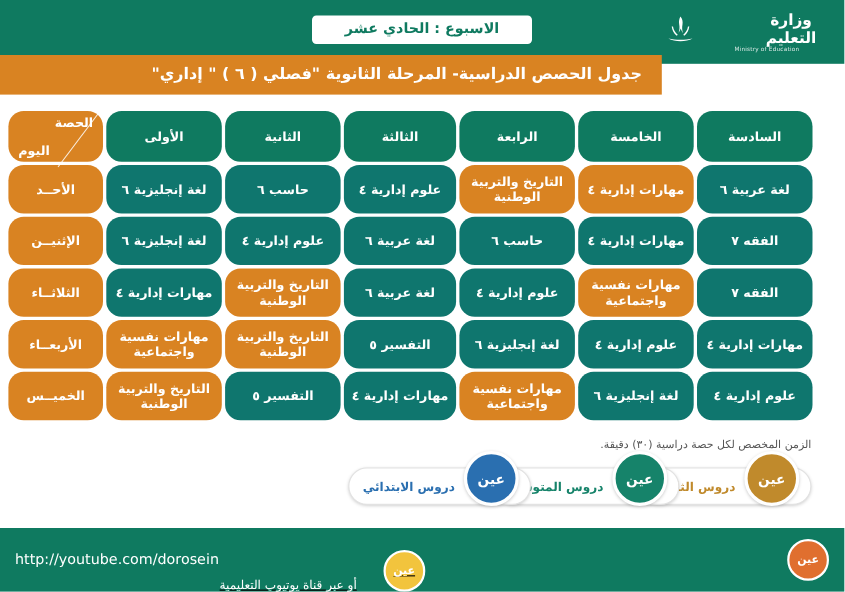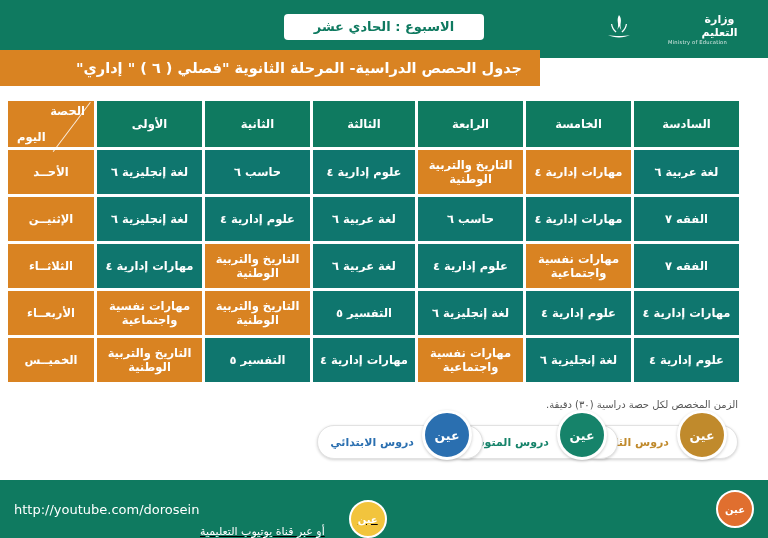--- a/index.html
+++ b/index.html
@@ -22,45 +22,45 @@
     font-size:13px;font-weight:bold;padding:0 16px;
     box-sizing:border-box;white-space:nowrap;
   }
   .moe-logo{
     position:absolute;right:16px;top:10px;width:150px;height:40px;
     display:flex;align-items:center;justify-content:flex-end;gap:7px;
   }
   .moe-logo .txt{
     color:#ffffff;text-align:center;line-height:1.15;
   }
-  .moe-logo .txt .ar{font-size:11px;font-weight:bold;letter-spacing:.3px;margin-left:44px;}
+  .moe-logo .txt .ar{font-size:14px;font-weight:bold;letter-spacing:.3px;margin-left:44px;}
   .moe-logo .txt .en{font-size:5.2px;opacity:.85;letter-spacing:.2px;}
 
   
   .title-band{
-    position:absolute;left:0;top:50px;width:540px;height:36px;
+    position:absolute;left:0;top:50px;width:602px;height:36px;
     background:#d98322;
   }
   .title-band:after{
     content:"";position:absolute;left:-26px;top:0;
     border-top:36px solid #d98322;
     border-left:26px solid transparent;
   }
   .title-text{
     position:absolute;right:18px;top:0;height:36px;line-height:36px;
     color:#ffffff;font-size:14.5px;font-weight:bold;white-space:nowrap;
   }
 
   
   .table-wrap{position:absolute;left:26px;top:98px;width:716px;}
   table.sched{border-collapse:separate;border-spacing:3px;width:716px;table-layout:fixed;}
   table.sched td,table.sched th{
     height:44px;text-align:center;vertical-align:middle;
     font-size:11.5px;color:#ffffff;font-weight:bold;
-    padding:1px 3px;box-sizing:border-box;line-height:1.25;
+    padding:1px 3px;box-sizing:border-box;line-height:1.25;border-radius:14px;
   }
   th.hd{background:#0f7a60;font-size:14px;}
   th.corner{
     background:#d98322;font-size:12.5px;padding:0;
     position:relative;
   }
   .corner-inner{position:relative;height:44px;}
   .corner-inner span{position:absolute;font-weight:bold;}
   .corner-inner .c1{top:2px;right:6px;}
   .corner-inner .c2{bottom:2px;left:6px;}

